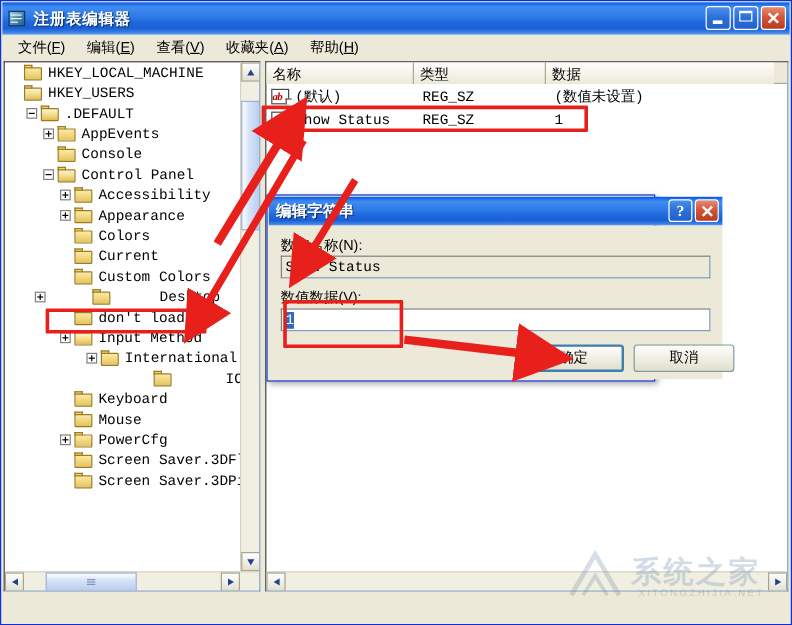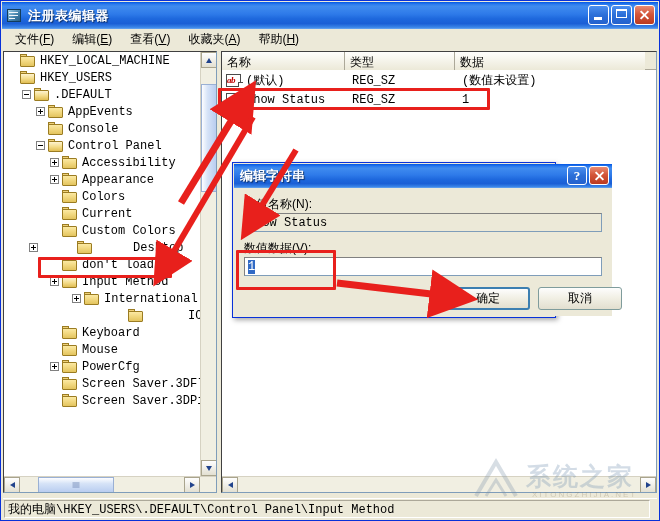--- a/index.html
+++ b/index.html
@@ -372,21 +372,21 @@
     font-size: 12px;
     color: #000;
     white-space: nowrap;
     width: 646px;
     overflow: hidden;
   }
 
   
   .dialog {
     position: absolute;
-    left: 232px; top: 162px;
+    left: 222px; top: 162px;
     width: 324px; height: 156px;
     border: 1px solid #0831d9;
     background: #ece9d8;
     box-sizing: border-box;
     box-shadow: 2px 2px 5px rgba(0,0,0,0.35);
   }
   .dlg-title {
     position: absolute;
     left: 1px; top: 1px;
     width: 378px; height: 24px;
@@ -823,23 +823,20 @@
             <div class="arrow left"></div>
           </div>
           <div class="sb-btn" style="right:0; top:0;">
             <div class="arrow right"></div>
           </div>
         </div>
       </div>
 
     </div>
 
-    <div class="statusbar">
-      <div class="status-cell">我的电脑\HKEY_USERS\.DEFAULT\Control Panel\Input Method</div>
-    </div>
   </div>
 
   <div class="dialog">
     <div class="dlg-title">
       <div class="dlg-title-text">编辑字符串</div>
       <div class="dlg-btns">
         <div class="dbtn help">?</div>
         <div class="dbtn close">
           <div class="g-x1" style="position:absolute;left:4px;top:8px;width:11px;height:2px;background:#fff;transform:rotate(45deg);"></div>
           <div class="g-x2" style="position:absolute;left:4px;top:8px;width:11px;height:2px;background:#fff;transform:rotate(-45deg);"></div>

